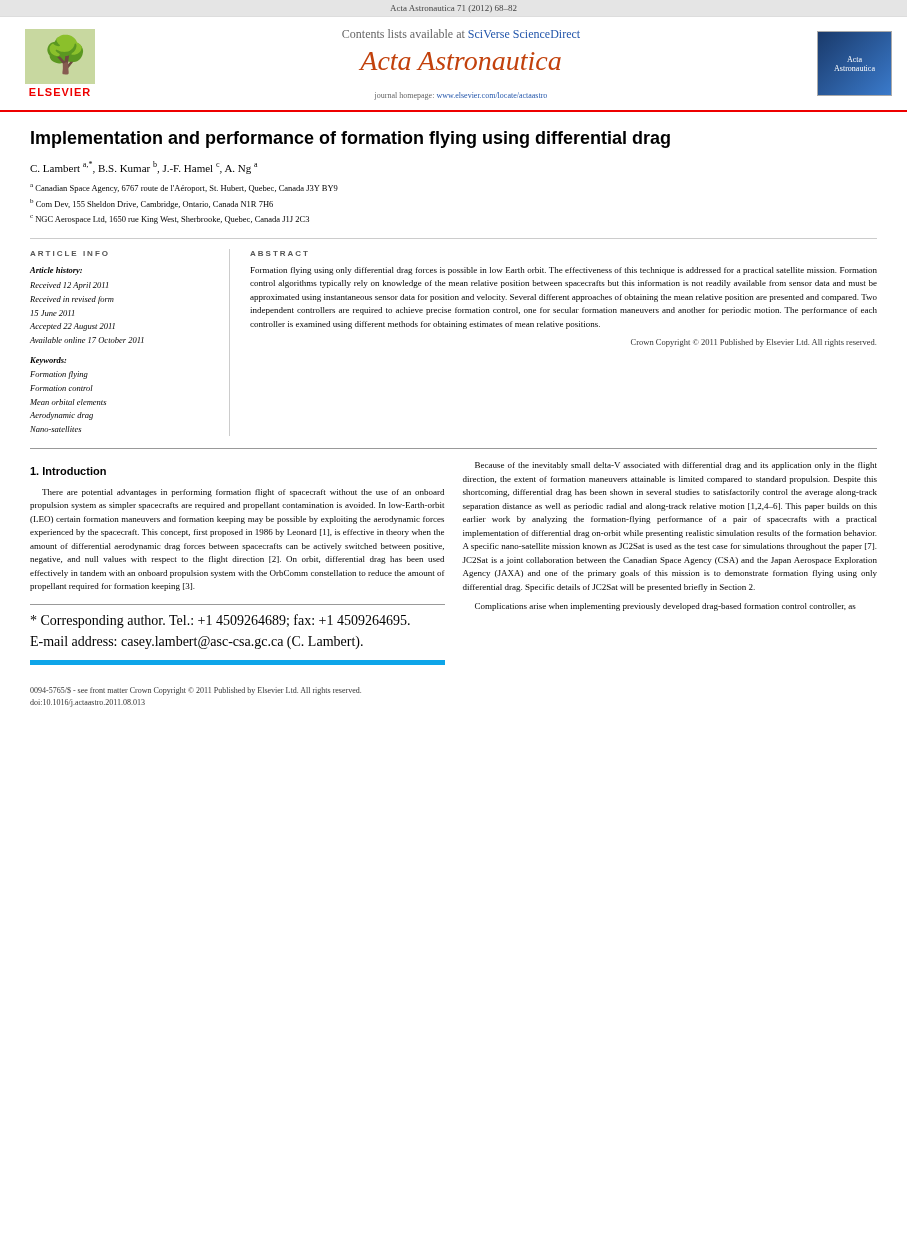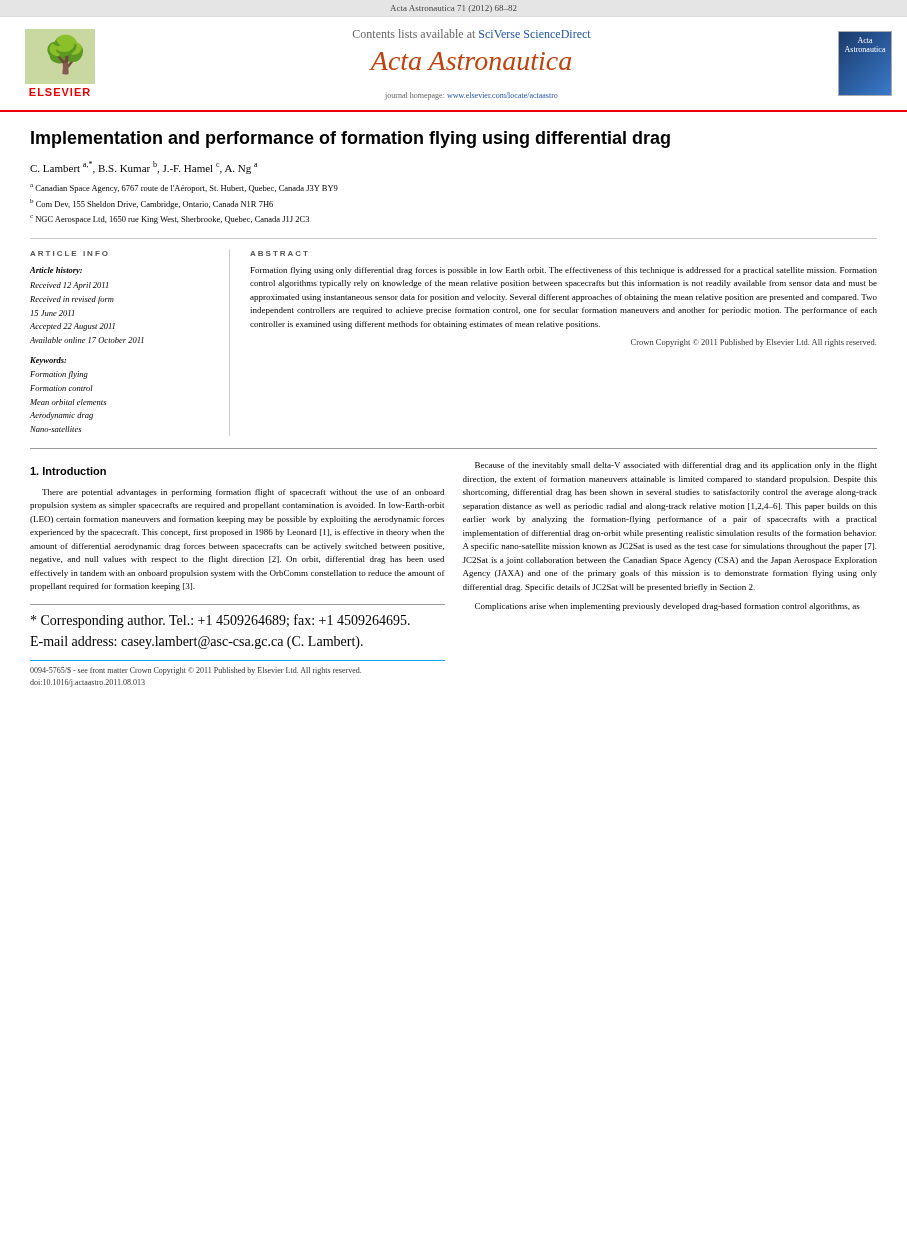--- a/index.html
+++ b/index.html
@@ -83,25 +83,26 @@
     .journal-homepage {
       font-size: 8px;
       color: #666;
     }
     .journal-homepage a {
       color: #2255aa;
       text-decoration: none;
     }
 
     .elsevier-logo-right {
-      width: 54px;
+      width: 75px;
       height: 65px;
       flex-shrink: 0;
       background: linear-gradient(135deg, #1a3a6b 0%, #2a5a9b 50%, #3a7acb 100%);
       display: flex;
+      align-items: center;
       justify-content: center;
       color: white;
       font-size: 7px;
       text-align: center;
       border: 1px solid #aaa;
     }
 
     
     .main-content {
       padding: 15px 30px 15px 30px;
@@ -248,22 +249,22 @@
       margin-top: 10px;
       padding-top: 5px;
       font-size: 14px;
       line-height: 1.5;
     }
 
     .footer-line {
       font-size: 8px;
       color: #333;
       margin-top: 8px;
-      border-top: 1px solid #0ea5e9;
-      padding-top: 4px;
+      border-top: 5px solid #0ea5e9;
+      padding-top: 20px;
     }
 
     a {
       color: #2255aa;
     }
   </style>
 </head>
 <body>
 
 <div class="top-bar">
@@ -355,19 +356,19 @@
 
       <div class="footer-line">
         <div>0094-5765/$ - see front matter Crown Copyright © 2011 Published by Elsevier Ltd. All rights reserved.</div>
         <div>doi:10.1016/j.actaastro.2011.08.013</div>
       </div>
     </div>
 
     <div class="body-right">
       <div class="body-para">Because of the inevitably small delta-V associated with differential drag and its application only in the flight direction, the extent of formation maneuvers attainable is limited compared to standard propulsion. Despite this shortcoming, differential drag has been shown in several studies to satisfactorily control the average along-track separation distance as well as periodic radial and along-track relative motion [1,2,4–6]. This paper builds on this earlier work by analyzing the formation-flying performance of a pair of spacecrafts with a practical implementation of differential drag on-orbit while presenting realistic simulation results of the formation behavior. A specific nano-satellite mission known as JC2Sat is used as the test case for simulations throughout the paper [7]. JC2Sat is a joint collaboration between the Canadian Space Agency (CSA) and the Japan Aerospace Exploration Agency (JAXA) and one of the primary goals of this mission is to demonstrate formation flying using only differential drag. Specific details of JC2Sat will be presented briefly in Section 2.</div>
       <div class="body-para">
-        <span>Complications arise when implementing previously developed drag-based formation control algorithms, as</span>
+        <span>Complications arise when implementing previously developed drag-based formation control controller, as</span>
       </div>
     </div>
 
   </div>
 
 </div>
 
 </body></html>

